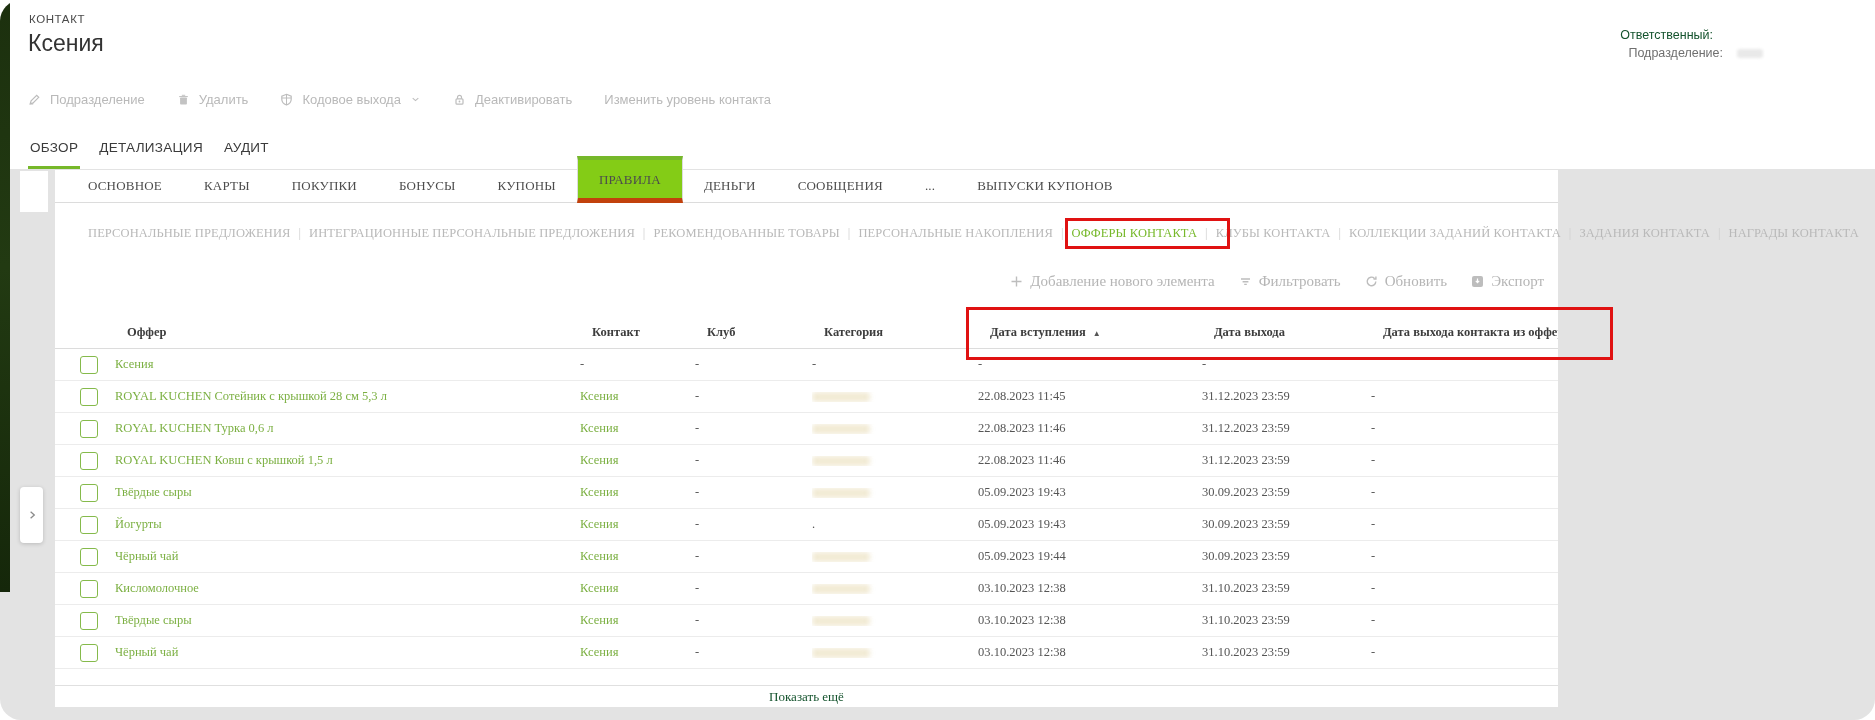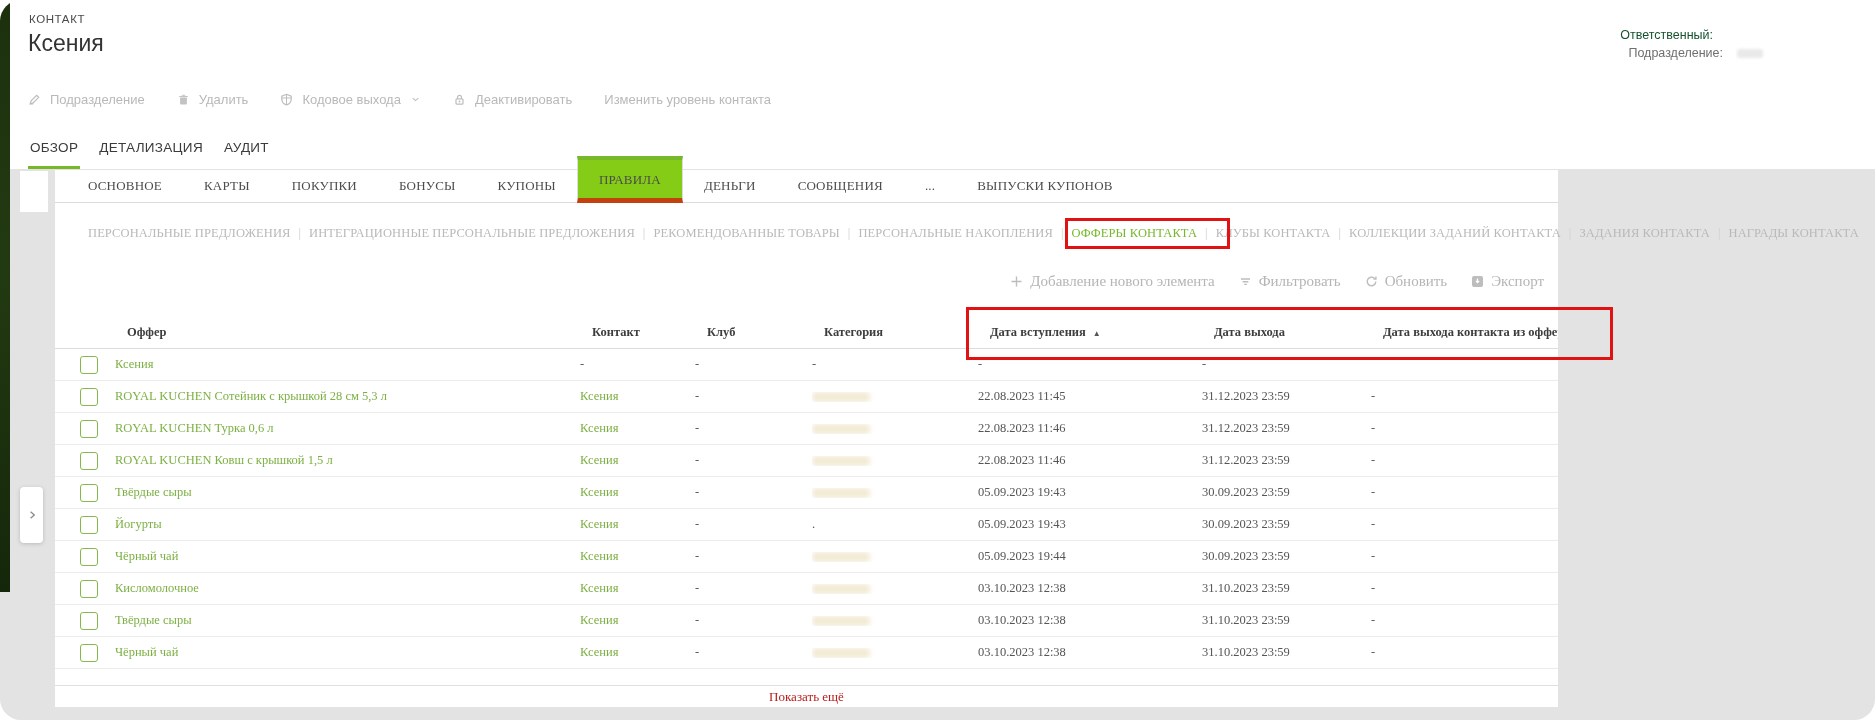--- a/index.html
+++ b/index.html
@@ -67,21 +67,21 @@
   .cb{width:16px;height:16px;margin-left:25px;border:1px solid #85ba4b;border-radius:3px;background:#fff;cursor:pointer;}
   .link{color:var(--link);cursor:pointer;text-decoration:none;}
   .dash{color:#555;}
   .blob{width:58px;height:10px;border-radius:4px;background:#f0e8cf;filter:blur(2.5px);opacity:.9;}
   .table-red-box{position:absolute;left:911px;top:-10px;width:641px;height:47px;
     border:3px solid var(--red);pointer-events:none;z-index:3;}
 
   
   .show-more{position:absolute;left:0;right:0;top:515px;height:22px;border-top:1px solid #e0e0e0;
     display:flex;align-items:center;justify-content:center;}
-  .show-more-link{font-size:13px;color:#b91c1c;cursor:pointer;}
+  .show-more-link{font-size:13px;color:#14532d;cursor:pointer;}
 </style>
 </head>
 <body>
 
 <div class="stage">
   <div class="left-strip"></div>
 
   <div class="entity-label">КОНТАКТ</div>
   <h1 class="title">Ксения</h1>
   <div class="resp-label">Ответственный:</div>

